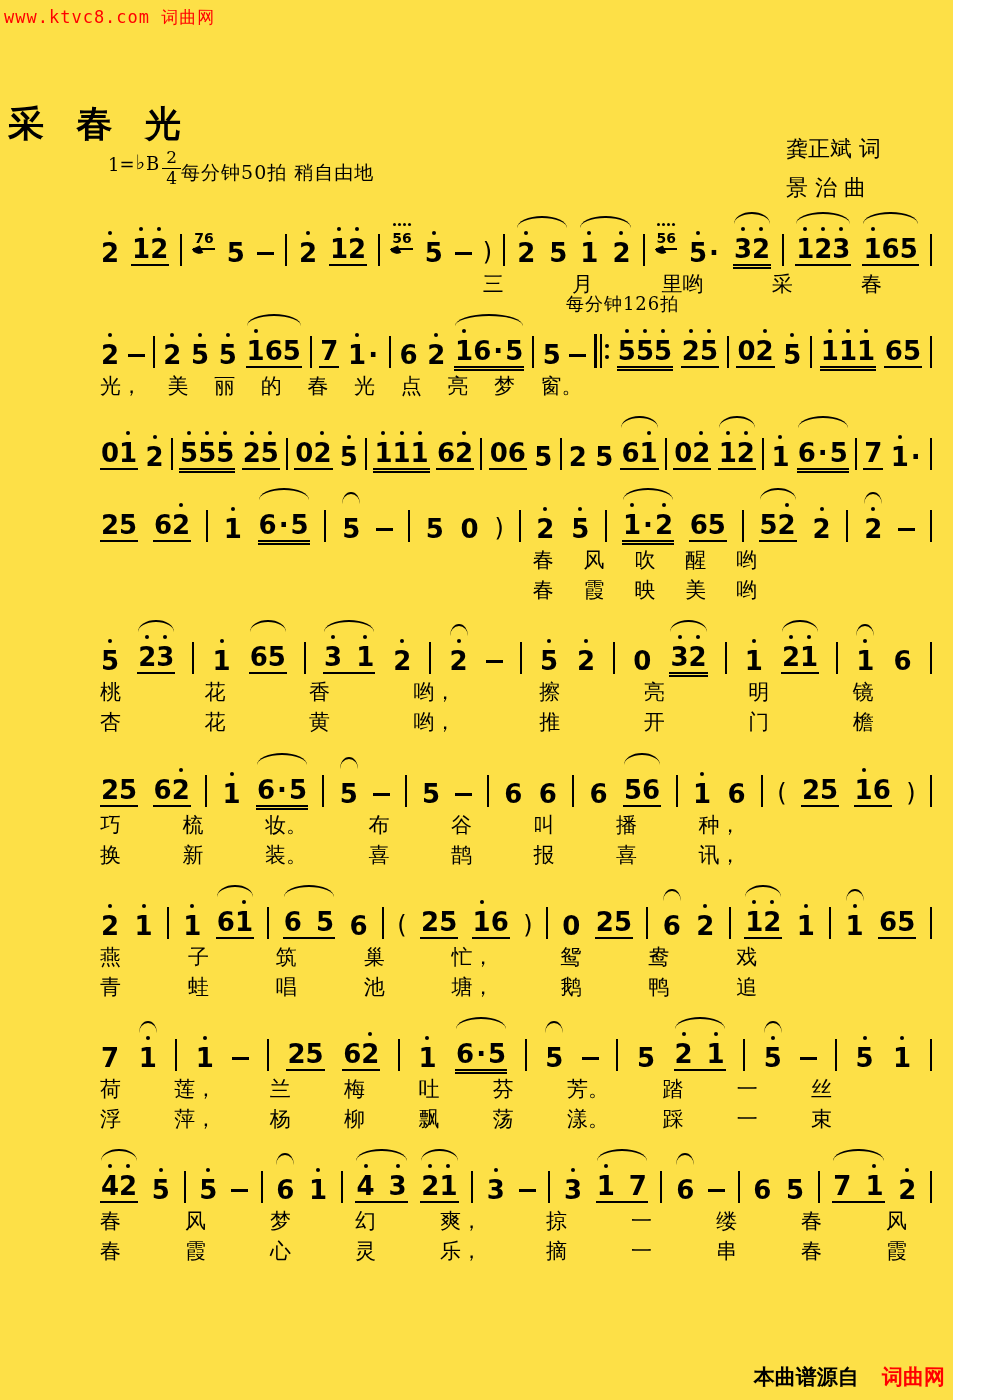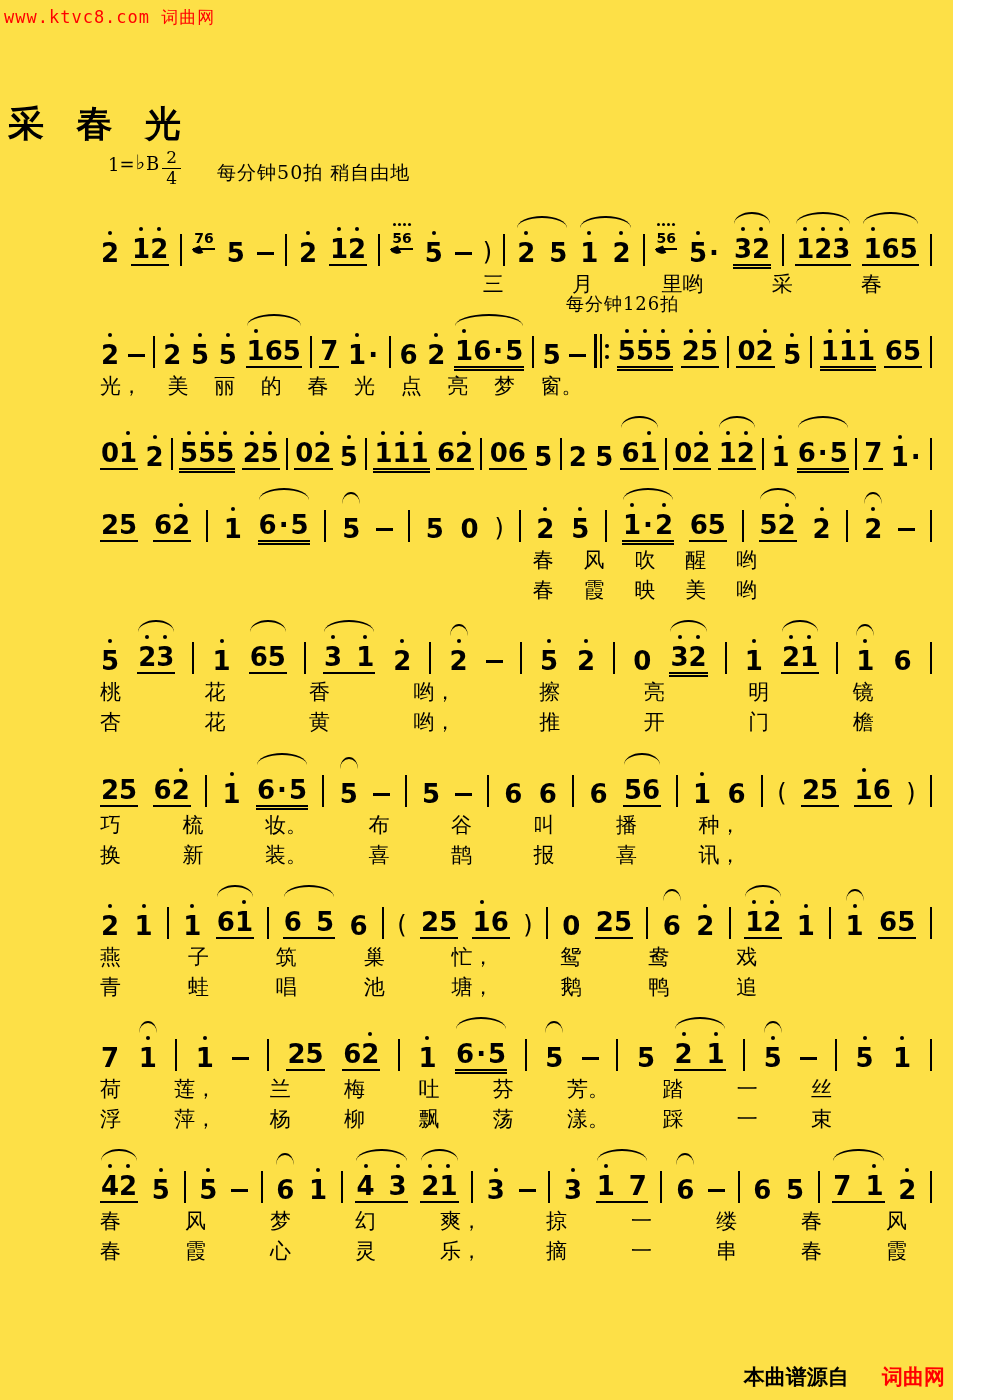--- a/index.html
+++ b/index.html
@@ -11,21 +11,21 @@
          font:bold 36px "DejaVu Serif",serif;letter-spacing:10px;}
   .credits{position:absolute;top:130px;right:72px;text-align:left;
            font:22px "DejaVu Serif",serif;line-height:1.75;}
   .keyrow{position:absolute;top:148px;left:108px;display:flex;align-items:flex-end;}
   .keypre{font:18px "DejaVu Serif",serif;line-height:1;padding-bottom:14px;}
   .flat{font:20px "DejaVu Serif",serif;position:relative;top:-14px;margin:0 1px;}
   .keyname{font:18px "DejaVu Serif",serif;padding-bottom:14px;}
   .meter{display:inline-flex;flex-direction:column;align-items:center;margin-left:3px;}
   .meter .mnum{font:17px "DejaVu Serif",serif;line-height:1.15;padding:0 4px;}
   .meter .mnum:first-child{border-bottom:1px solid #000;}
-  .tempo1{font:19px "DejaVu Serif",serif;margin-left:36px;padding-bottom:2px;letter-spacing:1px;}
+  .tempo1{font:19px "DejaVu Serif",serif;padding-bottom:2px;letter-spacing:1px;}
   .score{position:absolute;top:212px;left:100px;width:832px;display:flex;
          flex-direction:column;gap:18px;}
   .system{position:relative;}
   .tempo2{position:absolute;top:-22px;font:18px "DejaVu Serif",serif;letter-spacing:1px;}
   .notes-row{display:flex;justify-content:space-between;align-items:flex-end;height:54px;}
   .note{position:relative;display:inline-flex;align-items:flex-end;padding:0 1px;}
   .dgt{position:relative;display:inline-block;font:bold 26px "DejaVu Sans",sans-serif;
        line-height:1;padding-top:10px;}
   .dgt.d1::before{content:'';position:absolute;top:1px;left:50%;transform:translateX(-50%);
        width:4px;height:4px;border-radius:50%;background:#000;}
@@ -50,28 +50,32 @@
   .grace .dgt{font:bold 14px "DejaVu Sans",sans-serif;padding-top:8px;}
   .grace .dgt.d2::before{left:calc(50% - 4px);width:3px;height:3px;box-shadow:5px 0 0 #000;}
   .grace::after{content:'';position:absolute;right:-7px;bottom:-7px;width:7px;height:8px;
        border-left:2px solid #000;border-bottom-left-radius:100% 100%;transform:rotate(-25deg);}
   .lyrics-row{display:flex;justify-content:space-between;margin-top:7px;
        font:21px "DejaVu Serif",serif;line-height:1.1;}
   .lyr{white-space:nowrap;}
   .pagenum{position:absolute;top:1297px;left:0;width:100%;text-align:center;
        font:15px "DejaVu Serif",serif;}
   .source{position:absolute;top:1363px;right:8px;font:bold 21px "DejaVu Serif",serif;}
-  .source .red{color:#ff0000;margin-left:26px;}
+  .source .red{color:#ff0000;margin-left:16px;}
 </style>
 </head>
 <body>
 
 <div class="page">
   <div class="watermark">www.ktvc8.com 词曲网</div>
   <h1 class="title">采 春 光</h1>
+  <div class="credits">
+    <div>龚正斌  词</div>
+    <div>景 治  曲</div>
+  </div>
   <div class="keyrow">
     <span class="keypre">1=</span>
     <span class="flat">♭</span>
     <span class="keyname">B</span>
     <span class="meter">
       <span class="mnum">2</span>
       <span class="mnum">4</span>
     </span>
     <span class="tempo1">每分钟50拍 稍自由地</span>
   </div>

